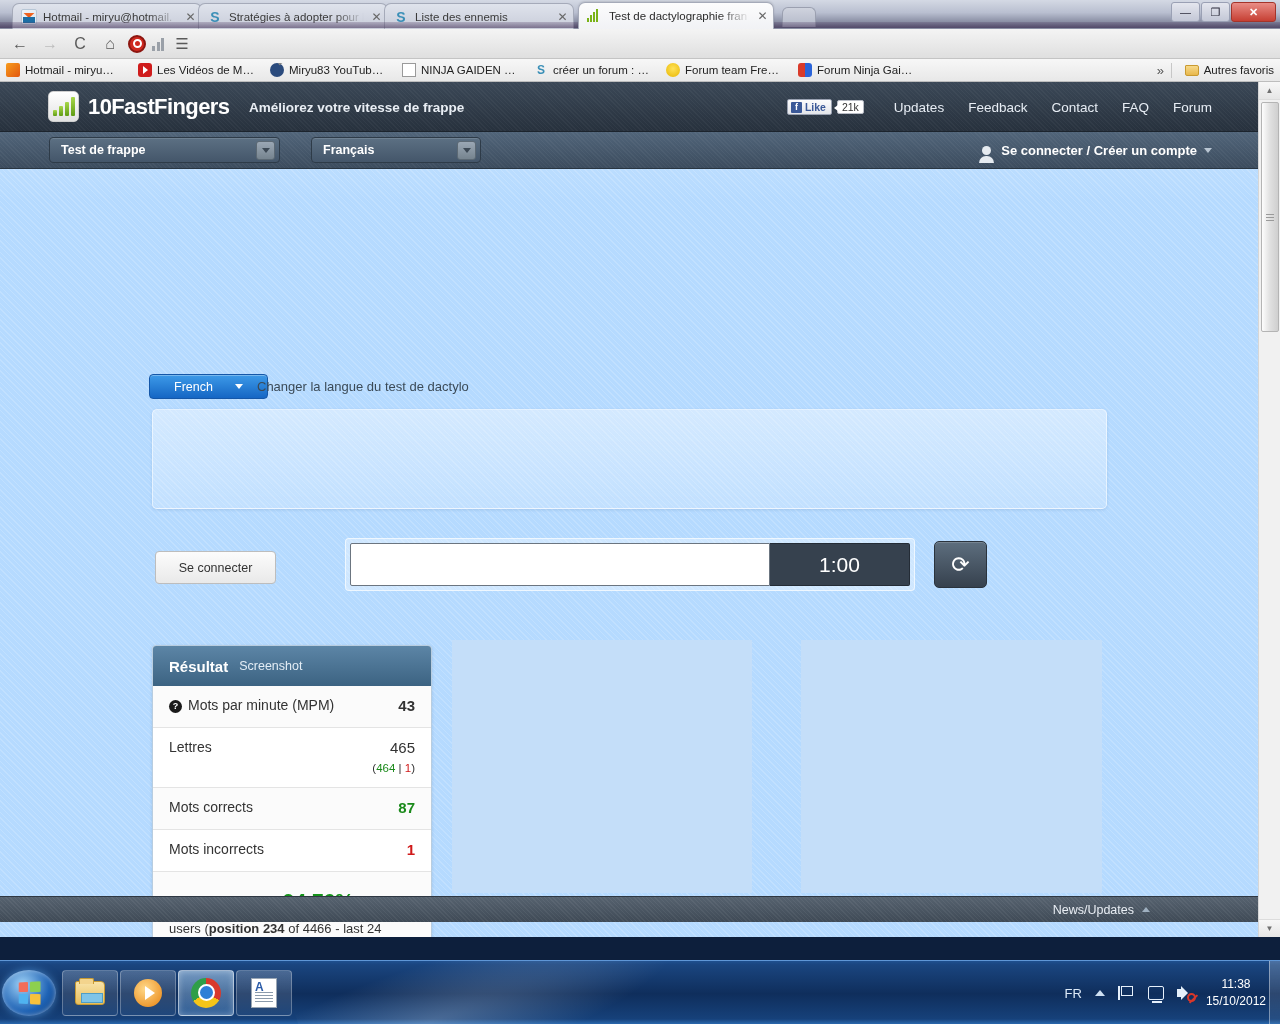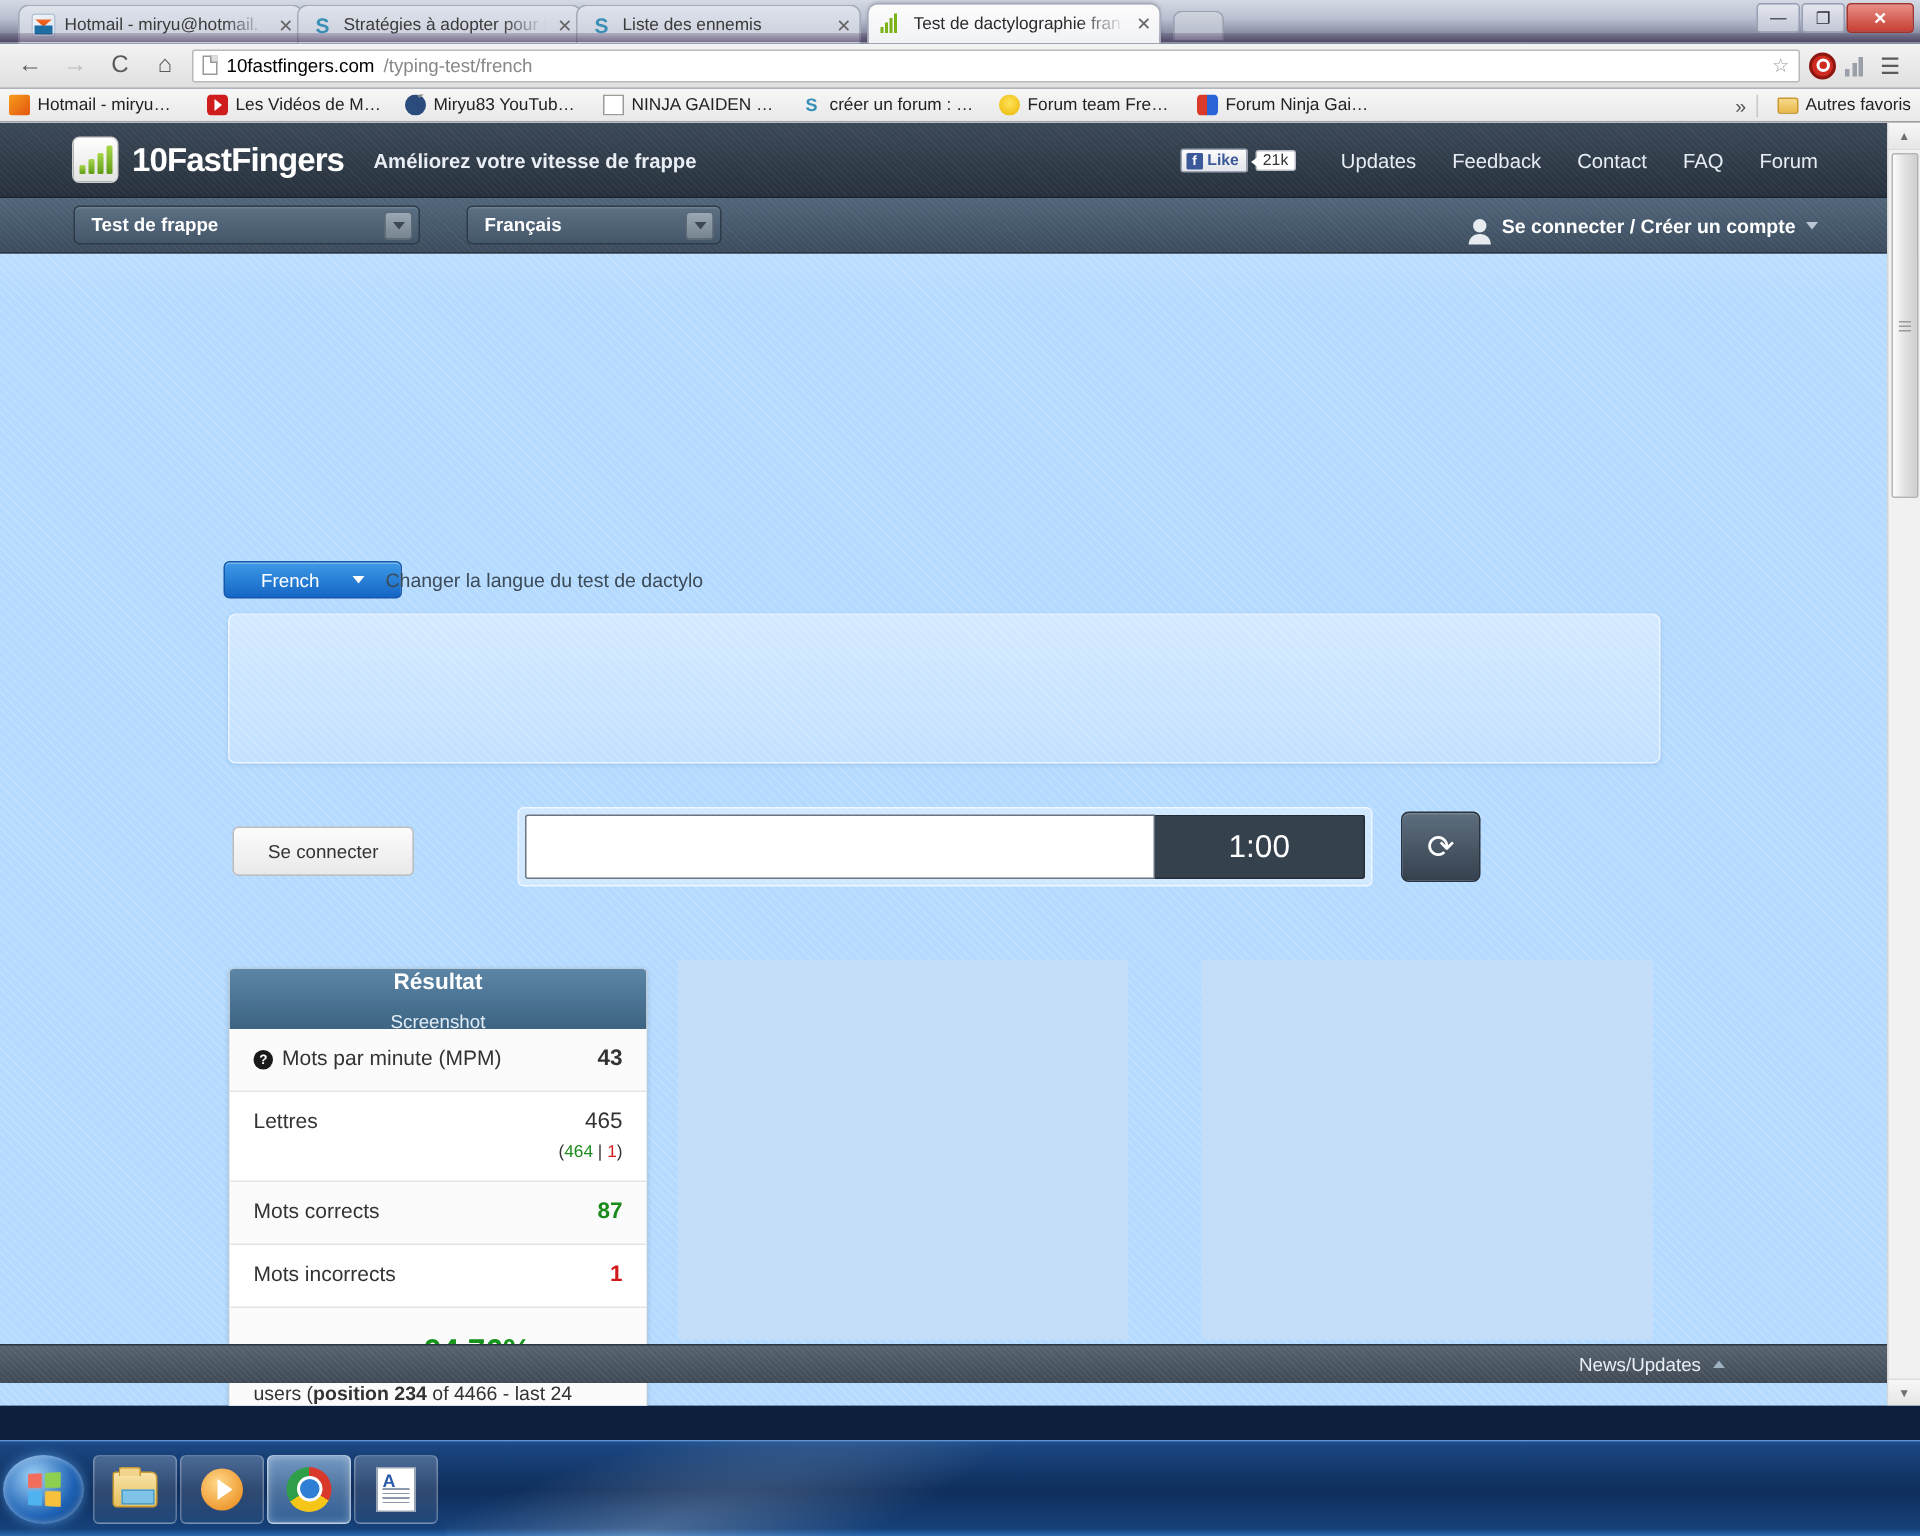--- a/index.html
+++ b/index.html
@@ -236,21 +236,21 @@
   }
 
   
   .result-panel{
     position:absolute; left:152px; top:476px; width:280px;
     background:#fff; border:1px solid #b8cde0; border-radius:4px; overflow:hidden;
     box-shadow:0 1px 3px rgba(40,70,110,.18);
   }
   .result-head{
     height:40px; background:linear-gradient(to bottom,#5c85a6,#3c6382);
-    display:flex; align-items:center; gap:11px; padding:0 16px;flex-direction:column;
+    display:flex; align-items:center; gap:11px; padding:0 16px;
   }
   .result-head .r-title{ color:#fff; font-size:15px; font-weight:bold;}
   .result-head .r-sub{ color:#e3edf5; font-size:12.5px;}
   .r-row{
     display:flex; align-items:flex-start; justify-content:space-between;
     padding:11px 16px; border-bottom:1px solid #e4e4e4; font-size:14px; color:#333;
     background:#fbfbfb;
   }
   .r-row:nth-child(odd){ background:#fff; }
   .r-label{ display:flex; gap:6px; line-height:1.25; }
@@ -405,26 +405,20 @@
       <div class="winbtn">❐</div>
       <div class="winbtn close">✕</div>
     </div>
   </div>
 
   <div class="toolbar">
     <span class="navicon">←</span>
     <span class="navicon disabled">→</span>
     <span class="navicon">C</span>
     <span class="navicon">⌂</span>
-    <div class="omnibox">
-      <span class="page-doc-icon"></span>
-      <span class="url-host">10fastfingers.com</span>
-        <span class="url-path">/typing-test/french</span>
-      <span class="star">☆</span>
-    </div>
     <span class="tb-ext-stop">
         <i></i>
       </span>
     <span class="tb-bars">
         <i></i>
         <i></i>
         <i></i>
       </span>
     <span class="navicon tb-menu">☰</span>
   </div>
@@ -613,13 +607,27 @@
   <div class="tbitem">
     <span class="ico-media"></span>
   </div>
   <div class="tbitem active">
     <span class="ico-chrome"></span>
   </div>
   <div class="tbitem">
     <span class="ico-wordpad"></span>
   </div>
 
+  <div class="tray">
+    <span class="lang">FR</span>
+    <span class="tcaret"></span>
+    <span class="tray-flag"></span>
+    <span class="tray-net"></span>
+    <span class="tray-vol">
+        <span class="mute-dot"></span>
+      </span>
+    <span class="clock">
+      <span>11:38</span><br>
+      <span>15/10/2012</span>
+    </span>
+    <span class="showdesk"></span>
+  </div>
 </div>
 
 </body></html>

